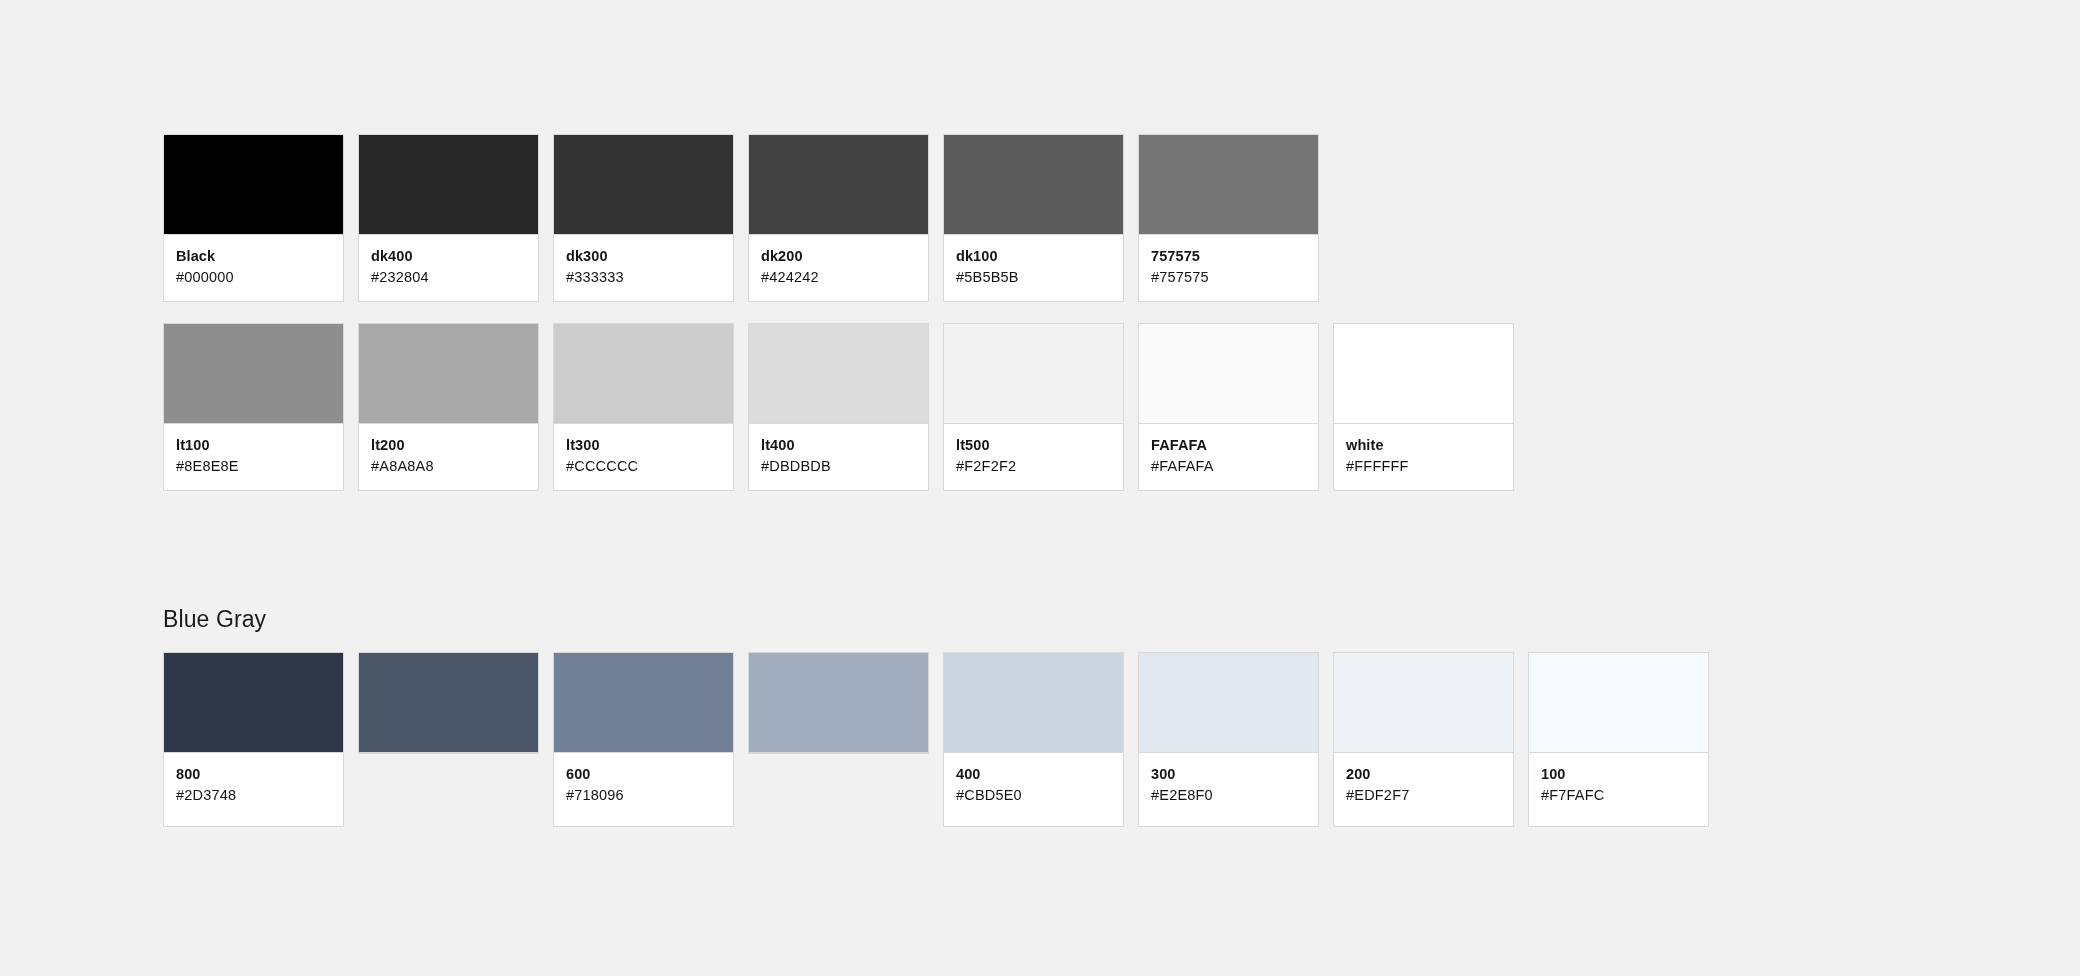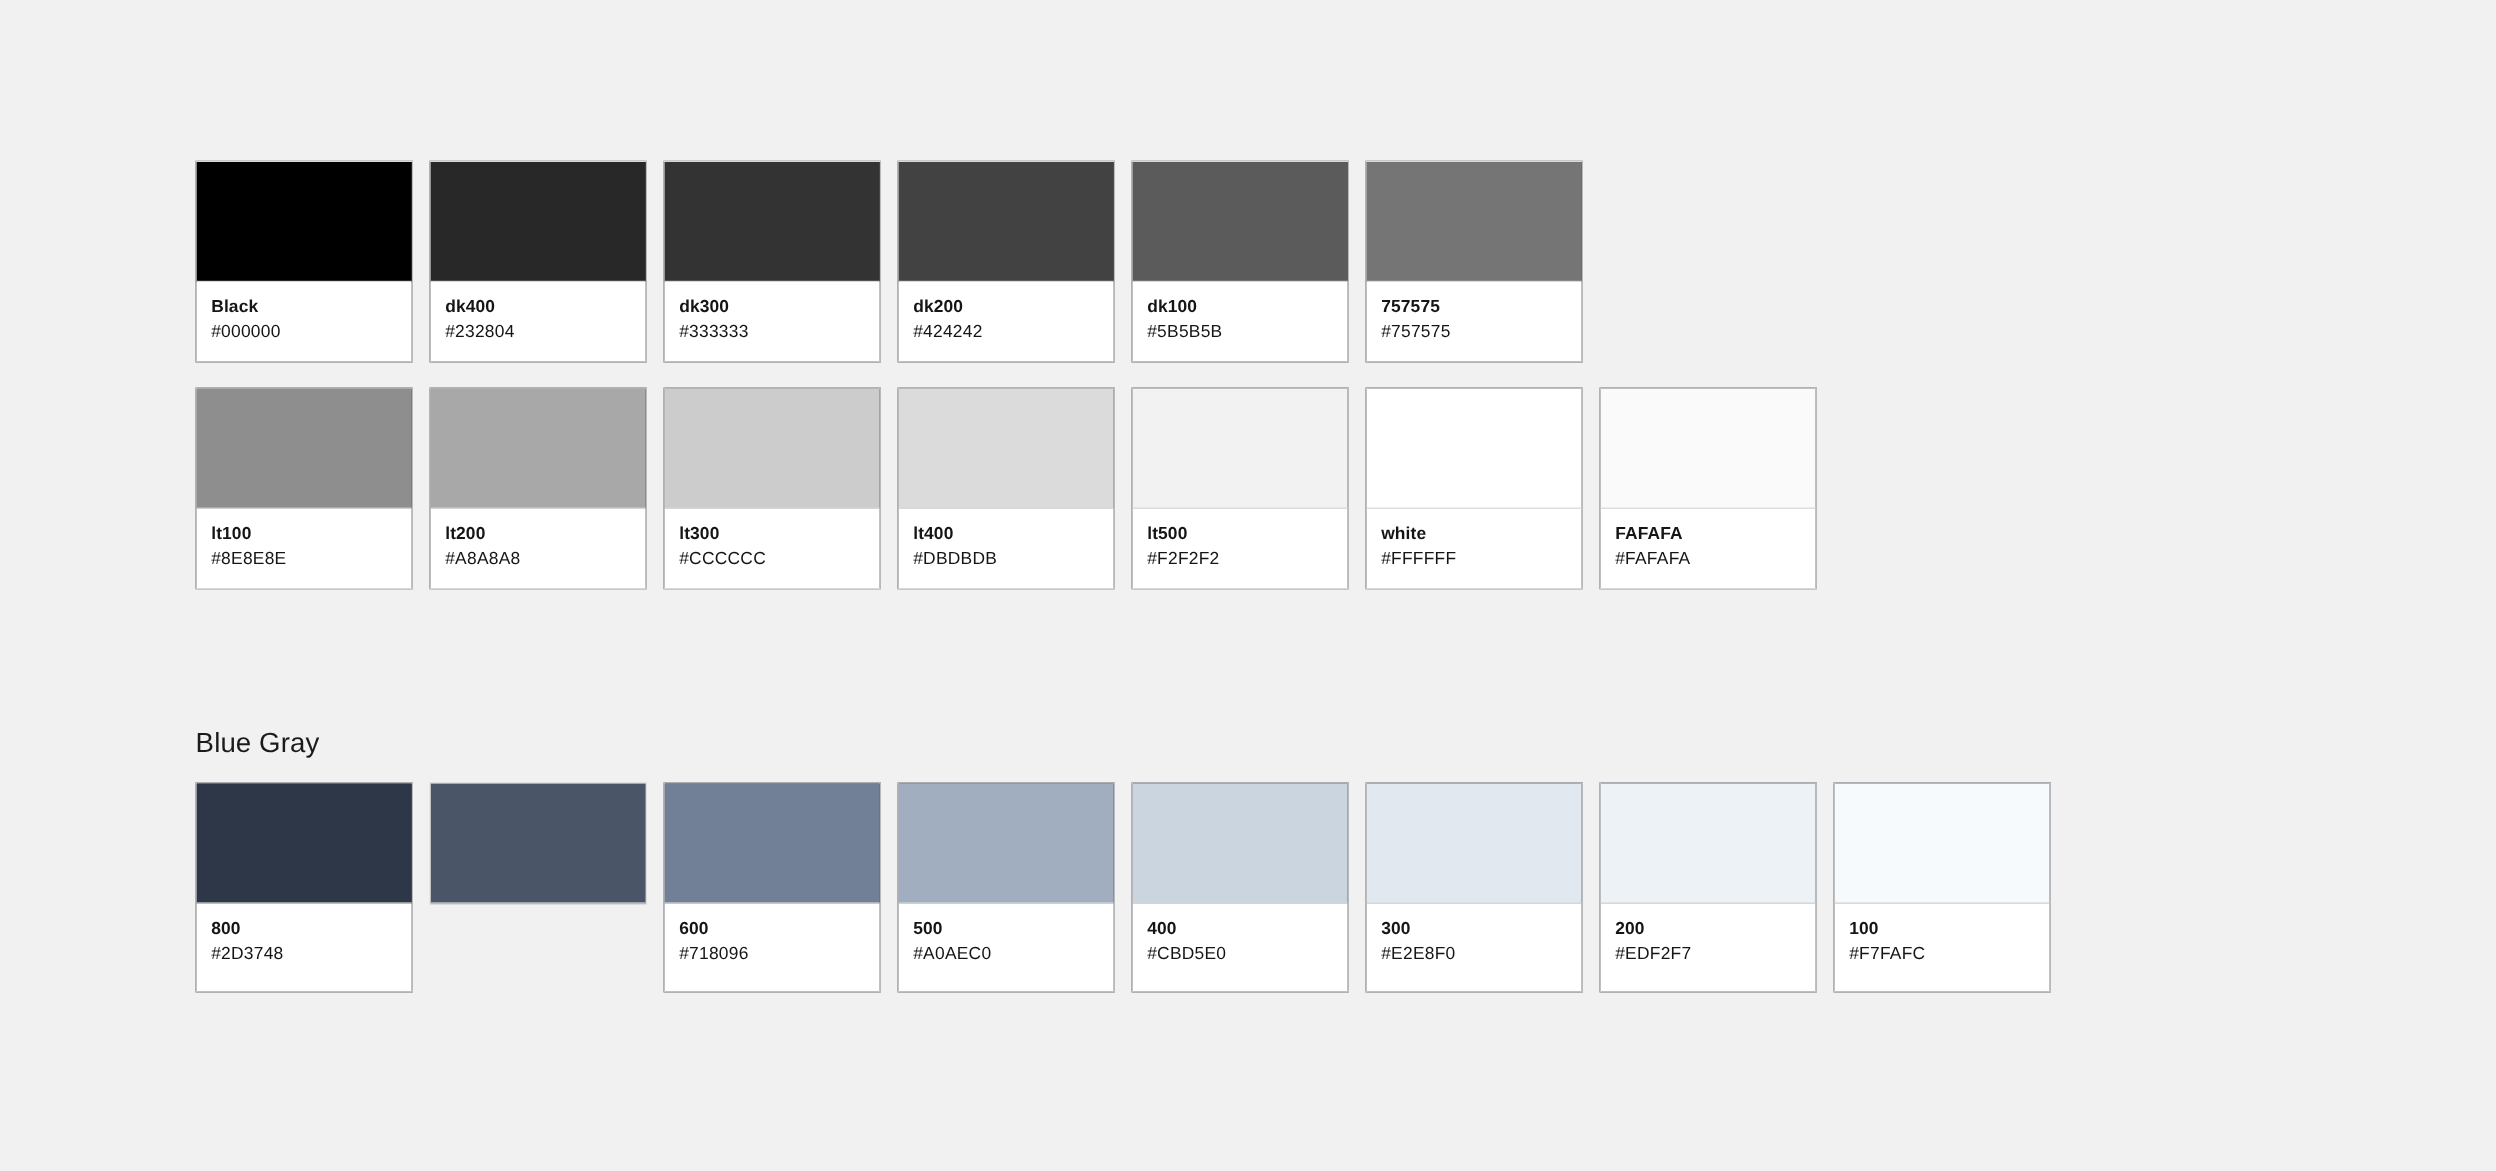--- a/index.html
+++ b/index.html
@@ -47,21 +47,21 @@
     align-items: flex-start;
   }
 
   .swatch-row + .swatch-row {
     margin-top: 21px;
   }
 
   .swatch-card {
     width: 181px;
     margin-right: 14px;
-    background: #0f172a;
+    background: #86efac;
     border: 1px solid #d8d8d8;
     box-sizing: border-box;
     flex: 0 0 auto;
   }
   .swatch-card:last-child { margin-right: 18px; }
 
   .swatch-color {
     width: 100%;
     height: 100px;
     box-sizing: border-box;
@@ -176,31 +176,31 @@
           </div>
         </div>
         <div class="swatch-card">
           <div class="swatch-color" style="background: rgb(242, 242, 242);"></div>
           <div class="swatch-info">
             <div class="swatch-name">lt500</div>
             <div class="swatch-hex">#F2F2F2</div>
           </div>
         </div>
         <div class="swatch-card">
+          <div class="swatch-color" style="background: rgb(250, 250, 250);"></div>
+          <div class="swatch-info">
+            <div class="swatch-name">FAFAFA</div>
+            <div class="swatch-hex">#FAFAFA</div>
+          </div>
+        </div>
+        <div class="swatch-card">
           <div class="swatch-color" style="background: rgb(255, 255, 255);"></div>
           <div class="swatch-info">
             <div class="swatch-name">white</div>
             <div class="swatch-hex">#FFFFFF</div>
-          </div>
-        </div>
-        <div class="swatch-card">
-          <div class="swatch-color" style="background: rgb(250, 250, 250);"></div>
-          <div class="swatch-info">
-            <div class="swatch-name">FAFAFA</div>
-            <div class="swatch-hex">#FAFAFA</div>
           </div>
         </div>
       </div>
   </section>
 
   <section class="section bluegray" id="section-bluegray">
     <h2 class="section-title">Blue Gray</h2>
     <div class="swatch-row">
         <div class="swatch-card">
           <div class="swatch-color" style="background: rgb(45, 55, 72);"></div>
@@ -214,24 +214,20 @@
         </div>
         <div class="swatch-card">
           <div class="swatch-color" style="background: rgb(113, 128, 150);"></div>
           <div class="swatch-info">
             <div class="swatch-name">600</div>
             <div class="swatch-hex">#718096</div>
           </div>
         </div>
         <div class="swatch-card">
           <div class="swatch-color" style="background: rgb(160, 174, 192);"></div>
-          <div class="swatch-info">
-            <div class="swatch-name">500</div>
-            <div class="swatch-hex">#A0AEC0</div>
-          </div>
         </div>
         <div class="swatch-card">
           <div class="swatch-color" style="background: rgb(203, 213, 224);"></div>
           <div class="swatch-info">
             <div class="swatch-name">400</div>
             <div class="swatch-hex">#CBD5E0</div>
           </div>
         </div>
         <div class="swatch-card">
           <div class="swatch-color" style="background: rgb(226, 232, 240);"></div>

